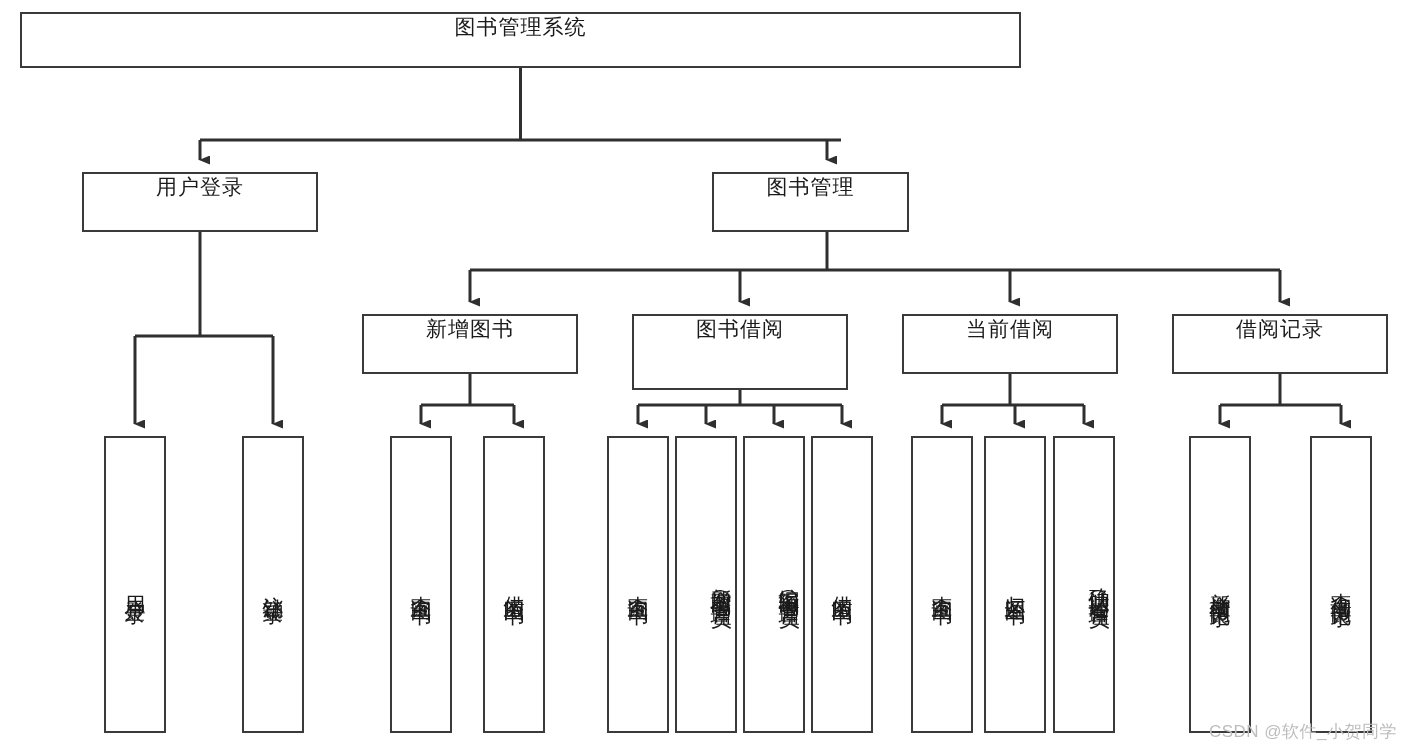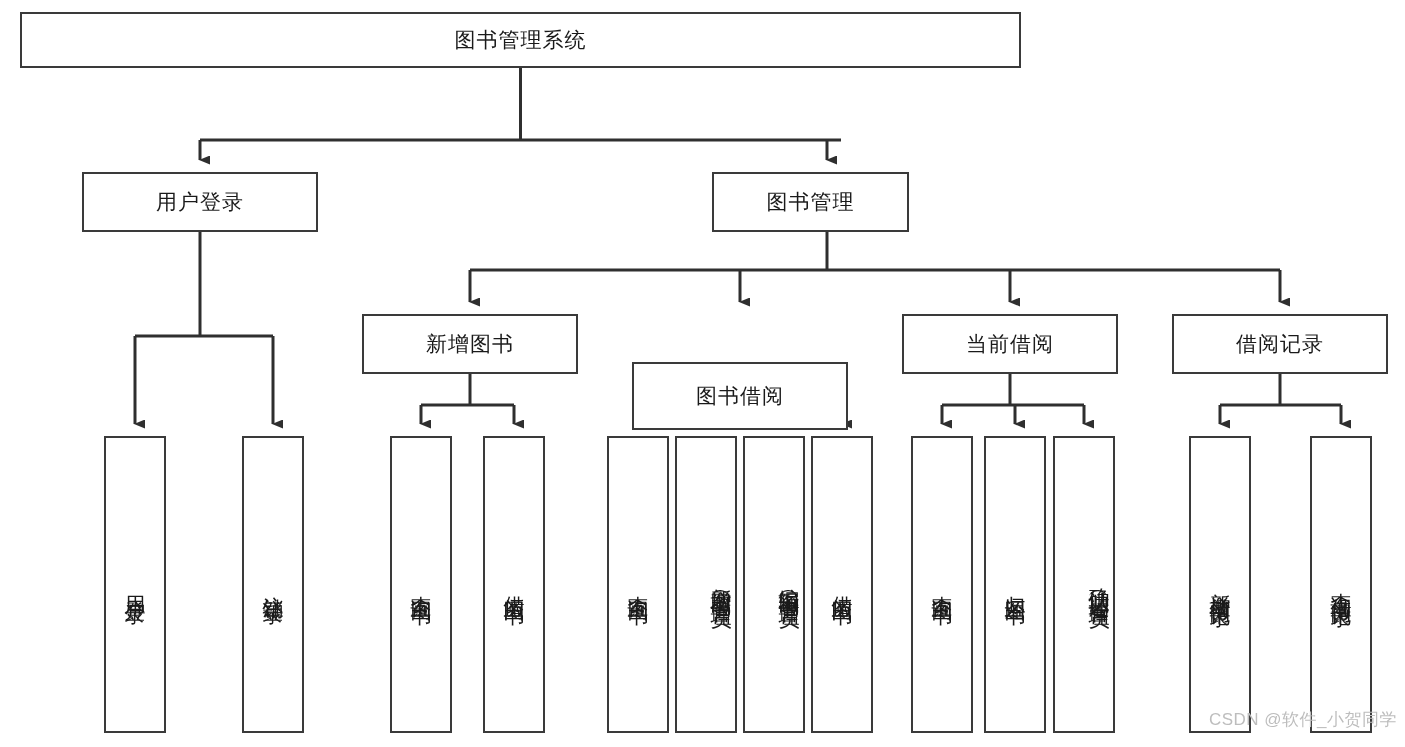--- a/index.html
+++ b/index.html
@@ -24,21 +24,20 @@
     width: 1405px;
     height: 747px;
     pointer-events: none;
   }
   .node {
     position: absolute;
     box-sizing: border-box;
     background: #ffffff;
     border: 2px solid #3a3a3a;
     display: flex;
-    align-items: center;
     justify-content: center;
     color: #1a1a1a;
     z-index: 3;
   }
   .node.horiz {
     font-size: 21px;
     letter-spacing: 1px;
     line-height: 1.2;
   }
   .node.vert {
@@ -54,21 +53,21 @@
   .node.vert.topalign {
     align-items: flex-start;
   }
   .node-label {
     display: block;
     white-space: nowrap;
   }
   #watermark {
     position: absolute;
     right: 8px;
-    bottom: 16px;
+    bottom: 4px;
     font-size: 17px;
     color: #bdbdbd;
     letter-spacing: 0.5px;
     z-index: 6;
     white-space: nowrap;
   }
 </style>
 </head>
 <body>
 
@@ -131,21 +130,21 @@
   <div class="node horiz" style="left:82px; top:172px; width:236px; height:60px;">
     <span class="node-label">用户登录</span>
   </div>
   <div class="node horiz" style="left:712px; top:172px; width:197px; height:60px;">
     <span class="node-label">图书管理</span>
   </div>
 
   <div class="node horiz" style="left:362px; top:314px; width:216px; height:60px;">
     <span class="node-label">新增图书</span>
   </div>
-  <div class="node horiz" style="left:632px; top:314px; width:216px; height:68px;margin-top:48px;">
+  <div class="node horiz" style="left:632px; top:314px; width:216px; height:76px;">
     <span class="node-label">图书借阅</span>
   </div>
   <div class="node horiz" style="left:902px; top:314px; width:216px; height:60px;">
     <span class="node-label">当前借阅</span>
   </div>
   <div class="node horiz" style="left:1172px; top:314px; width:216px; height:60px;">
     <span class="node-label">借阅记录</span>
   </div>
 
   <div class="node vert" style="left:104px; top:436px; width:62px; height:297px; align-items:center;">

